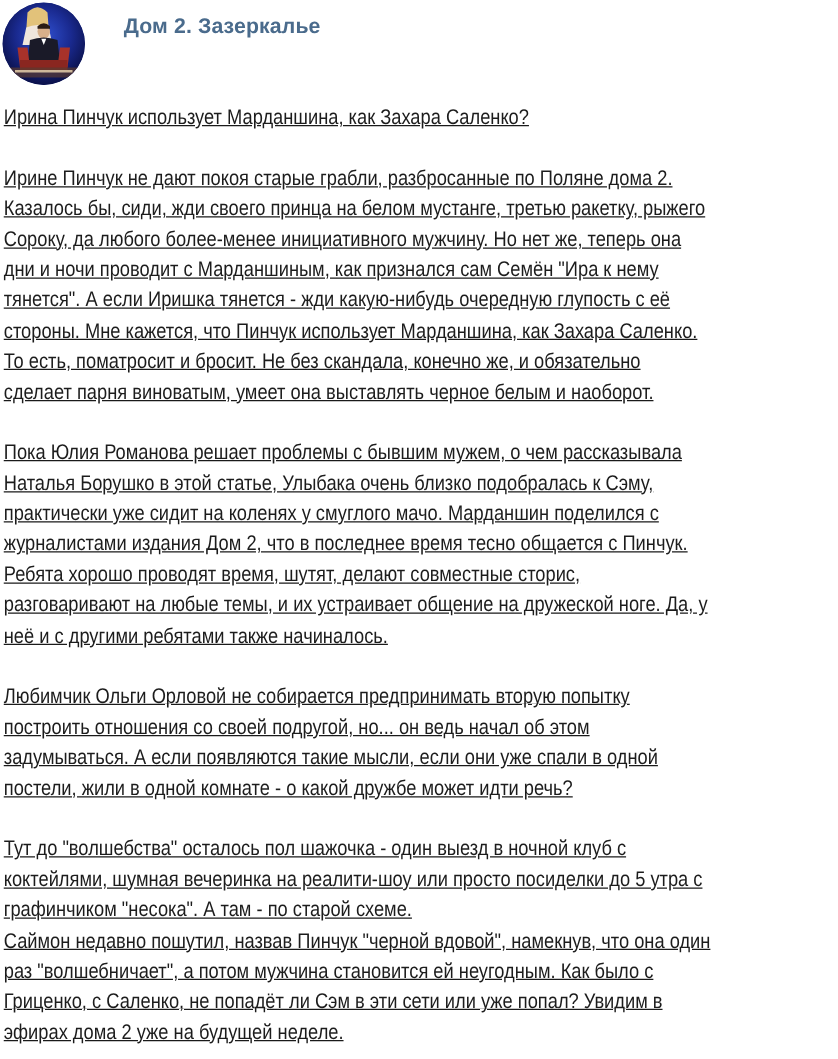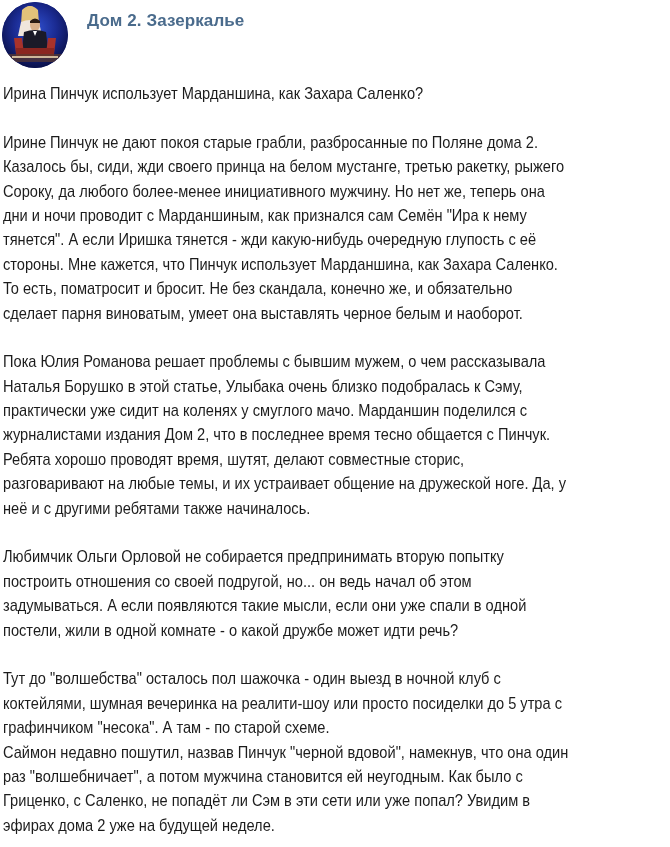--- a/index.html
+++ b/index.html
@@ -28,33 +28,34 @@
       top: 2px;
       width: 66px;
       height: 66px;
       border-radius: 50%;
       overflow: hidden;
       background: radial-gradient(circle at 50% 40%, #2a3fb8 0%, #1a2a8a 45%, #0d1450 100%);
     }
     .avatar svg { display: block; }
     .channel-name {
       position: absolute;
-      left: 87px;
+      left: 99px;
       top: 11px;
       font-size: 17px;
       font-weight: bold;
       color: #4a6b8c;
       letter-spacing: 0.1px;
       white-space: nowrap;
     }
     .article {
       position: absolute;
       left: 3px;
       top: 82px;
       width: 665px;
+      text-decoration: underline;
     }
     .line {
       display: block;
       height: 24.4px;
       line-height: 24.4px;
       font-size: 17px;
       white-space: nowrap;
       transform-origin: 0 50%;
       transform: scaleX(0.86);
       color: #1c1c1c;

